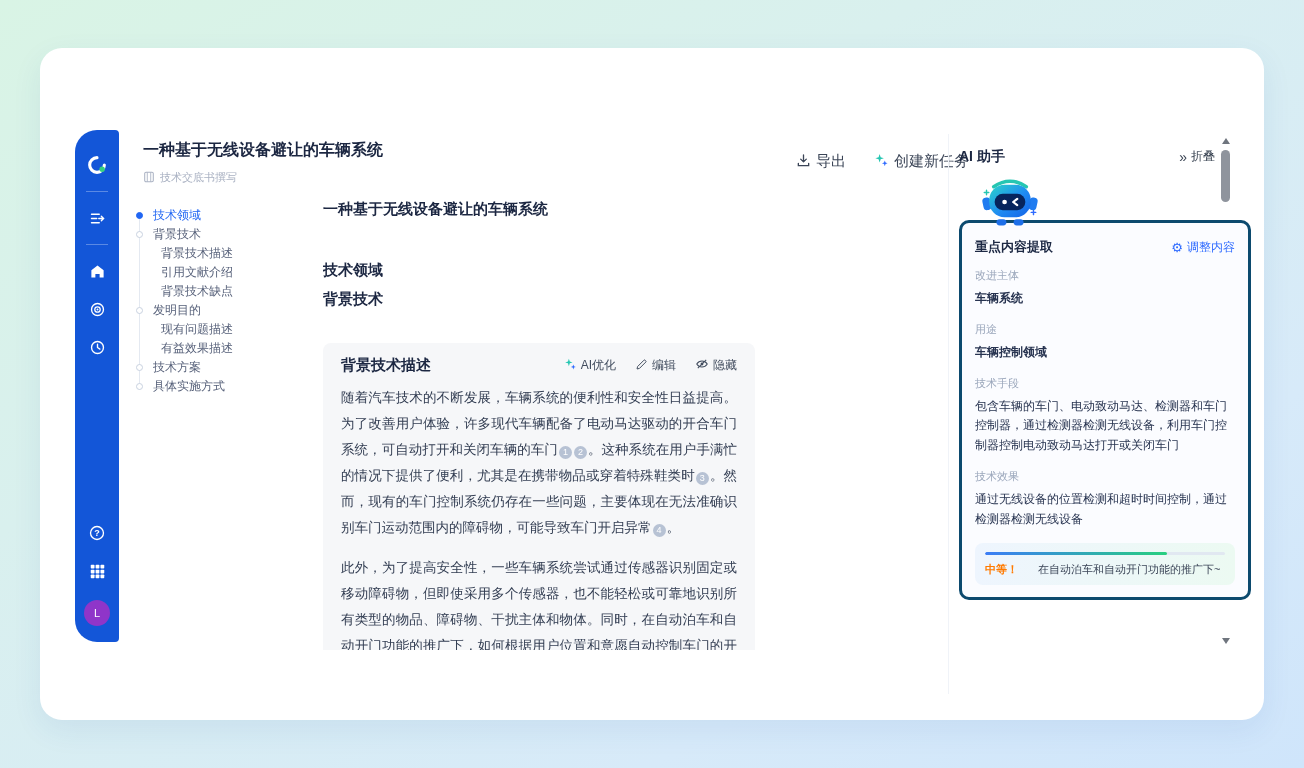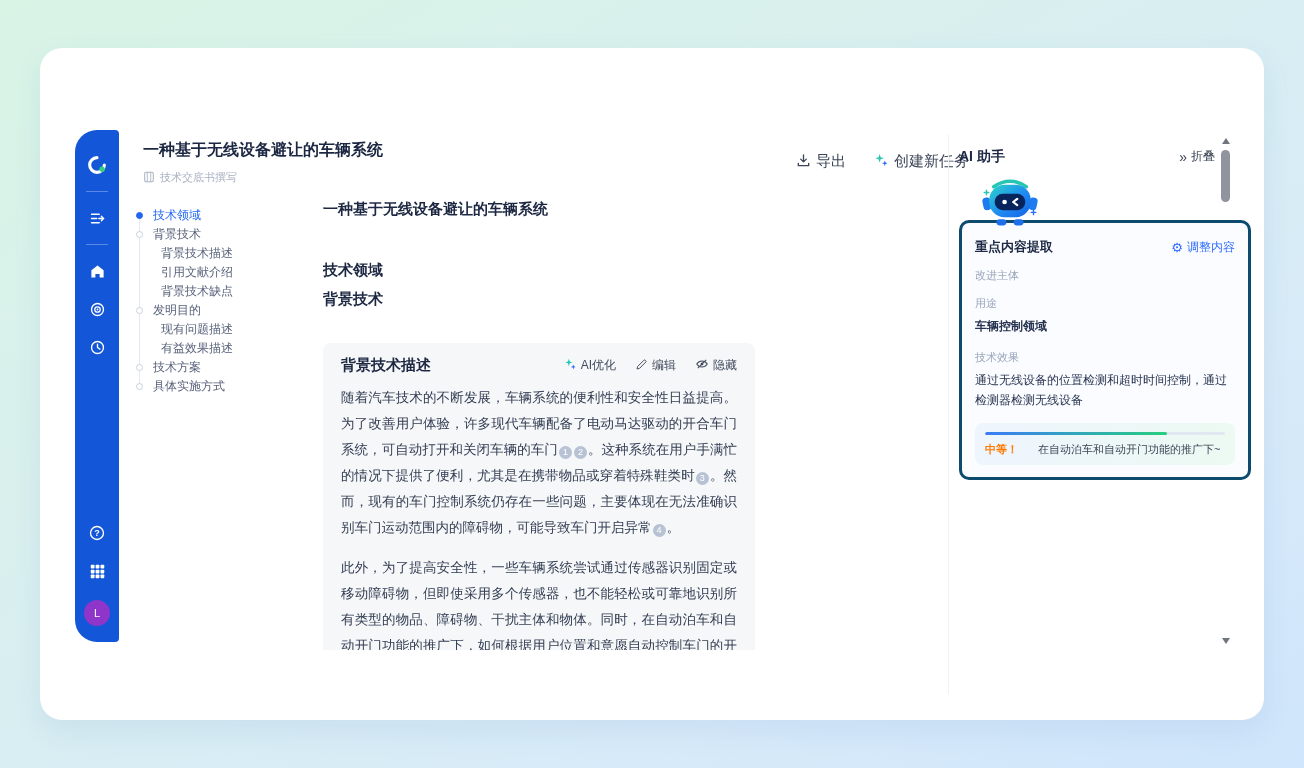--- a/index.html
+++ b/index.html
@@ -314,26 +314,31 @@
         <div class="ext-head">
           <span class="ext-title">重点内容提取</span>
           <span class="adjust">
             <span class="gear">⚙</span>
             <span>调整内容</span>
           </span>
         </div>
         <div id="ext-fields">
             <div class="field">
               <div class="f-label">改进主体</div>
+              <div class="f-value">车辆系统</div>
             </div>
             <div class="field">
               <div class="f-label">用途</div>
               <div class="f-value">车辆控制领域</div>
             </div>
             <div class="field">
+              <div class="f-label">技术手段</div>
+              <div class="f-value long">包含车辆的车门、电动致动马达、检测器和车门控制器，通过检测器检测无线设备，利用车门控制器控制电动致动马达打开或关闭车门</div>
+            </div>
+            <div class="field">
               <div class="f-label">技术效果</div>
               <div class="f-value long">通过无线设备的位置检测和超时时间控制，通过检测器检测无线设备</div>
             </div>
           </div>
         <div class="status">
           <div class="track">
             <div class="fill" id="quality-fill" style="width: 76%;"></div>
           </div>
           <div class="status-text">
             <span class="grade">中等！</span>

